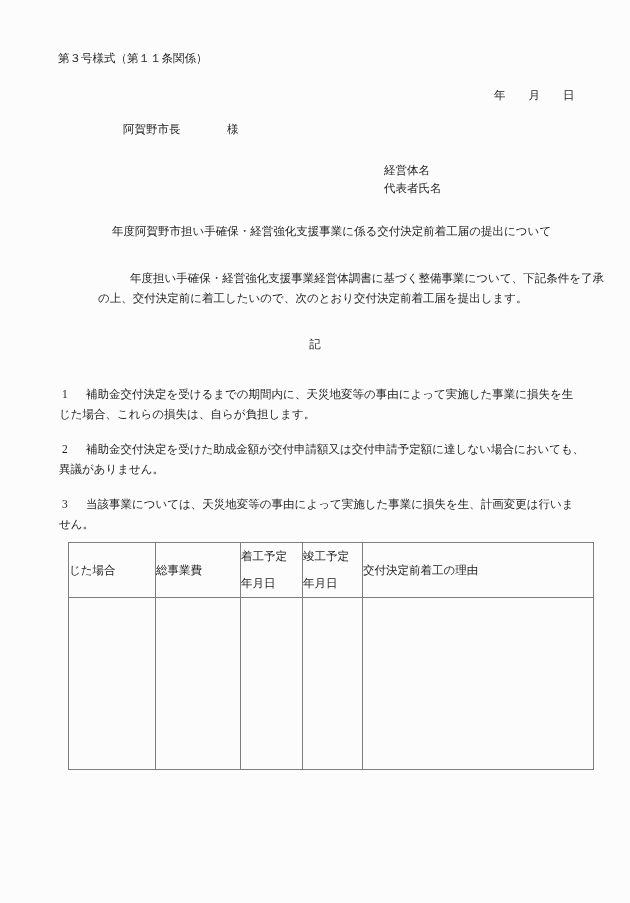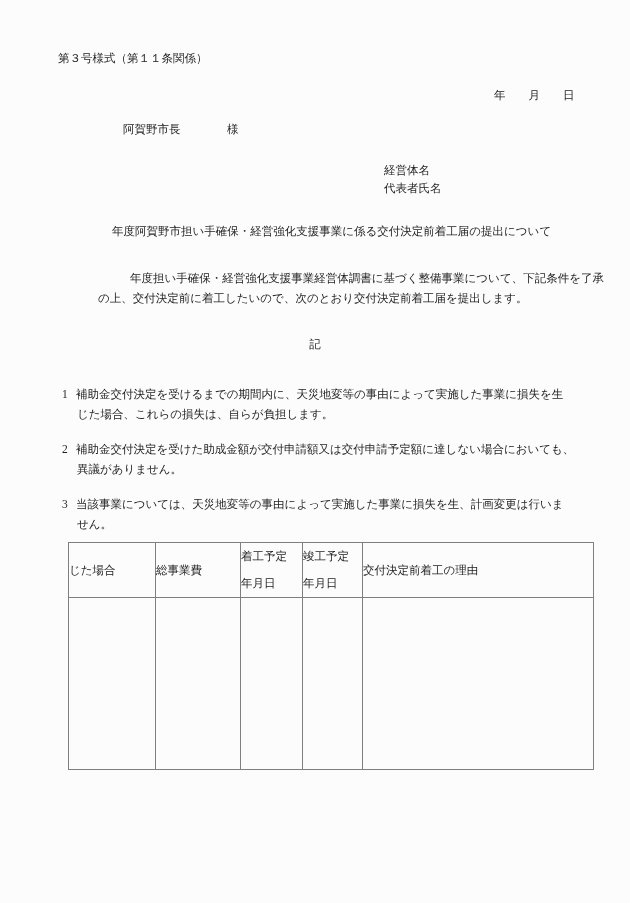--- a/index.html
+++ b/index.html
@@ -25,22 +25,22 @@
   .doc-title{left:112px;top:221px;}
   .intro{left:58px;top:268px;width:520px;margin-left:40px;}
   .intro .l1{margin-left:32px;white-space:nowrap;}
   .intro .l2{white-space:nowrap;}
   .ki{left:0;top:334px;width:630px;text-align:center;white-space:nowrap;}
   .cond{left:58px;width:540px;}
   .cond-1{top:384px;}
   .cond-2{top:439px;}
   .cond-3{top:494px;}
   .cond .num{position:absolute;left:4px;top:0;line-height:20px;}
-  .cond .l1{margin-left:18px;white-space:nowrap;}
-  .cond .l2{margin-left:19px;white-space:nowrap;}
+  .cond .l1{margin-left:28px;white-space:nowrap;}
+  .cond .l2{margin-left:1px;white-space:nowrap;}
   table.grid{
     position:absolute;left:68px;top:542px;
     border-collapse:collapse;
     table-layout:fixed;
   }
   table.grid td,table.grid th{
     border:1px solid #7f7f7f;
     font-weight:normal;
     text-align:left;
     vertical-align:middle;

